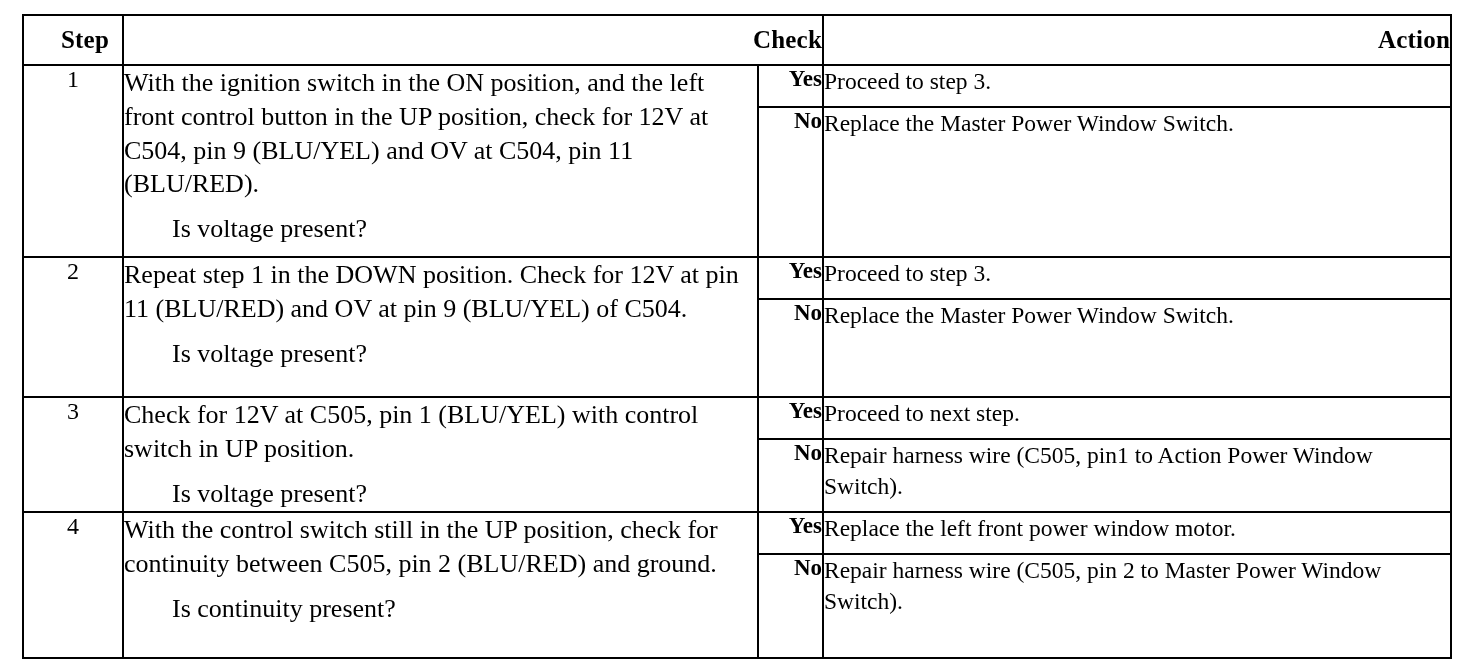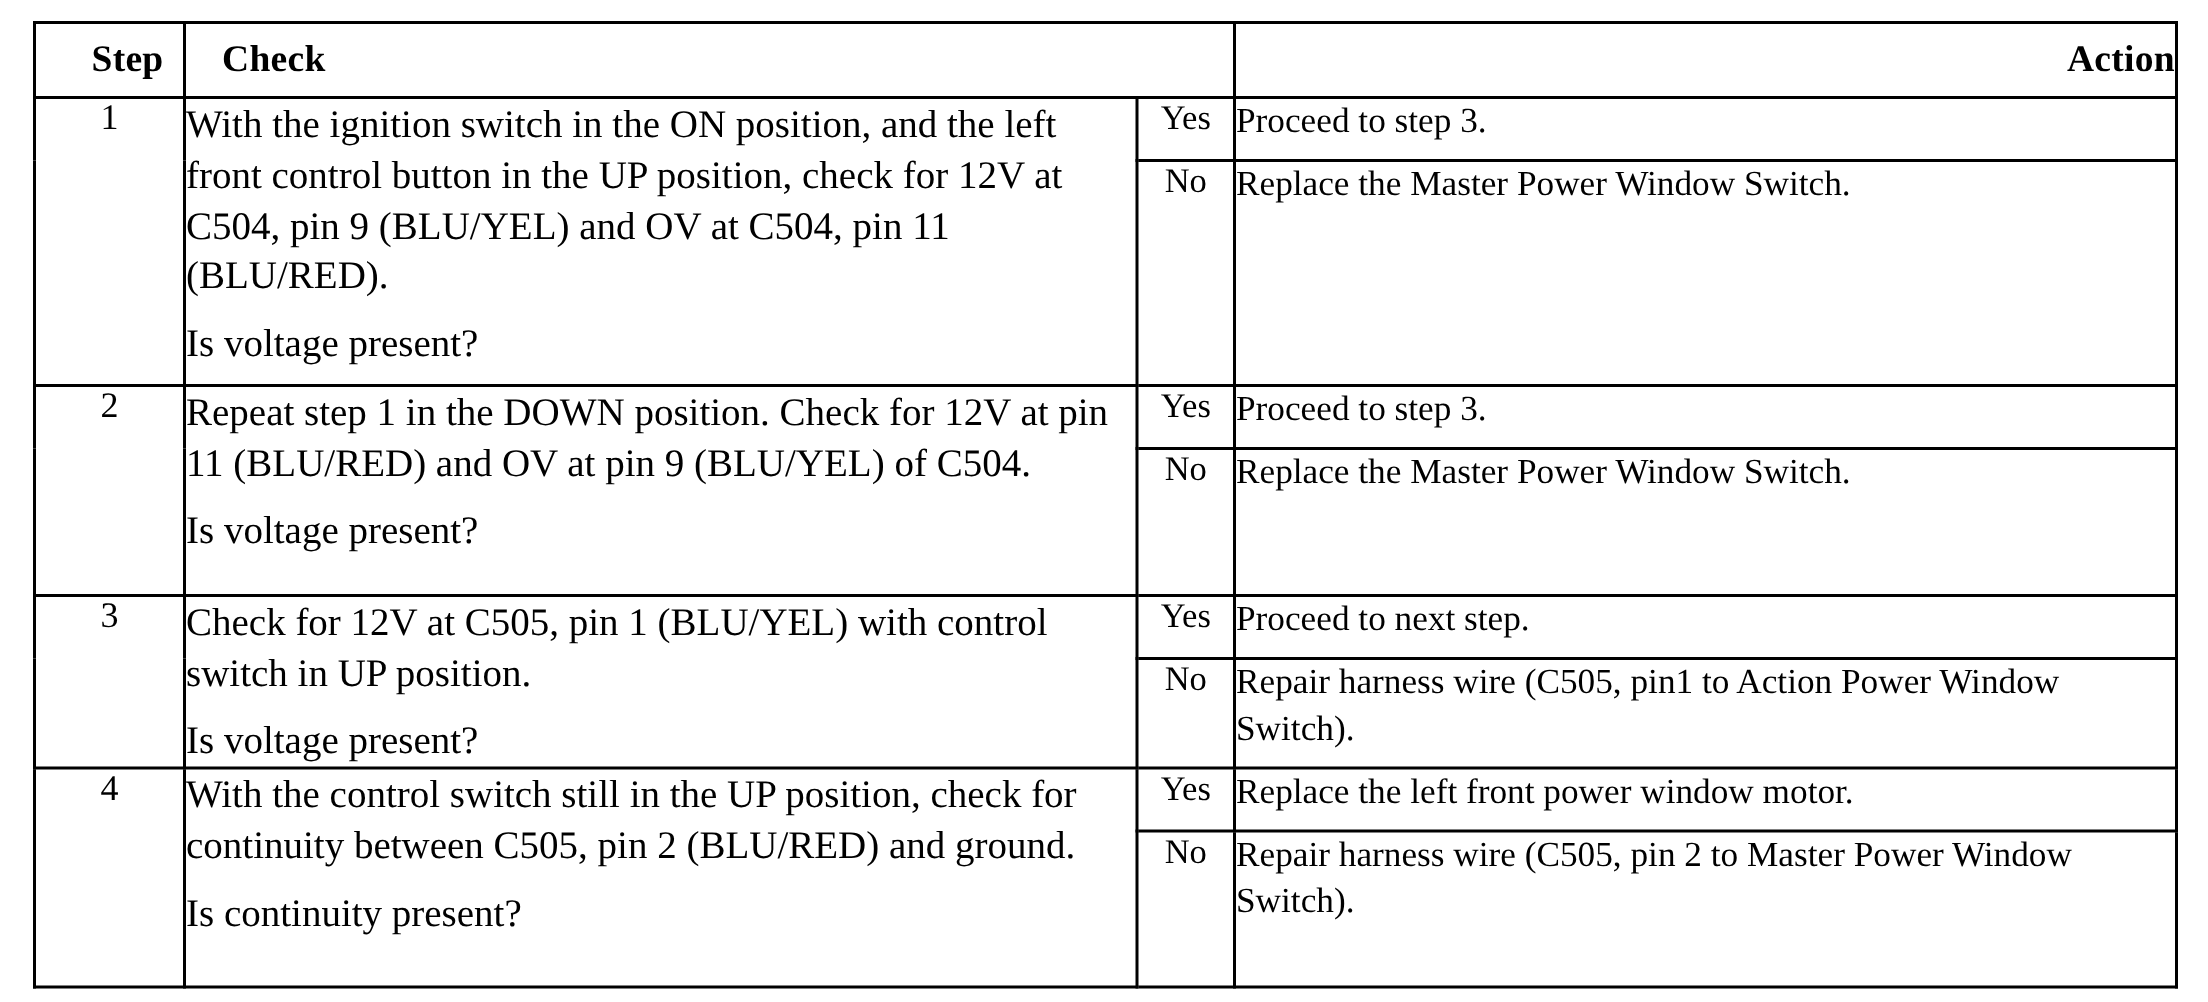--- a/index.html
+++ b/index.html
@@ -50,52 +50,53 @@
   
   tr.head th {
     height: 48px;
     font-weight: bold;
     font-size: 25px;
     line-height: 48px;
     letter-spacing: 0.2px;
     padding-left: 24px;
   }
   th.h-step   { text-align: center; }
-  th.h-check  { text-align: left; padding-left: 14px; border-radius: 25px; }
+  th.h-check  { text-align: right; padding-left: 14px; border-radius: 25px; }
   th.h-action { text-align: right; padding-left: 14px; }
 
   
   td.step-cell {
     text-align: center;
     font-size: 24px;
     padding-top: 7px;
   }
 
   td.check-cell {
     padding: 6px 10px 8px 14px;
     font-size: 26px;
     line-height: 1.30;
   }
 
   td.yn-cell {
-    text-align: center;
+    text-align: right;
     font-size: 23px;
     padding-top: 6px;
     padding-bottom: 4px;
     line-height: 1.15;
+    font-weight: bold;
   }
 
   td.action-cell {
     padding: 6px 8px 8px 14px;
     font-size: 23.5px;
     line-height: 1.30;
   }
 
   .check-body { margin: 0; }
-  .check-q { margin: 11px 0 0 0; }
+  .check-q { margin: 11px 0 0 0; padding-left: 48px; }
 
   
   #page, table.dtable { -webkit-font-smoothing: none; }
 </style>
 </head>
 <body>
 
 <div id="page">
 
   <table class="dtable">

